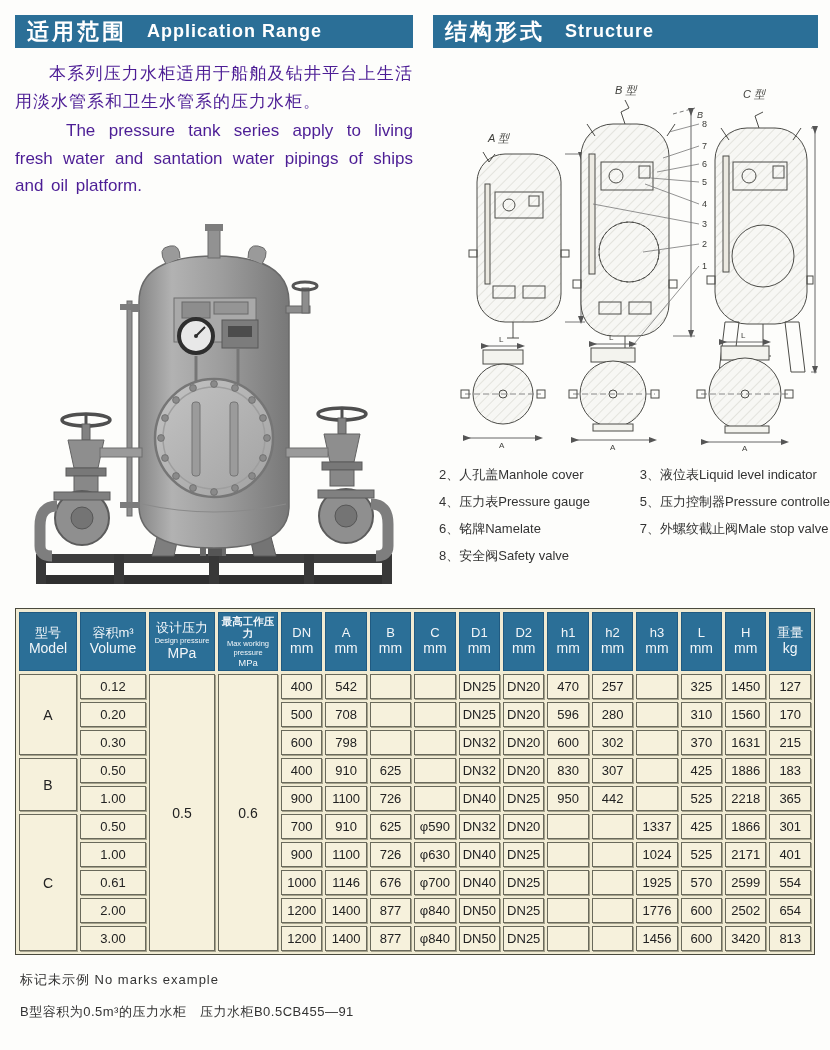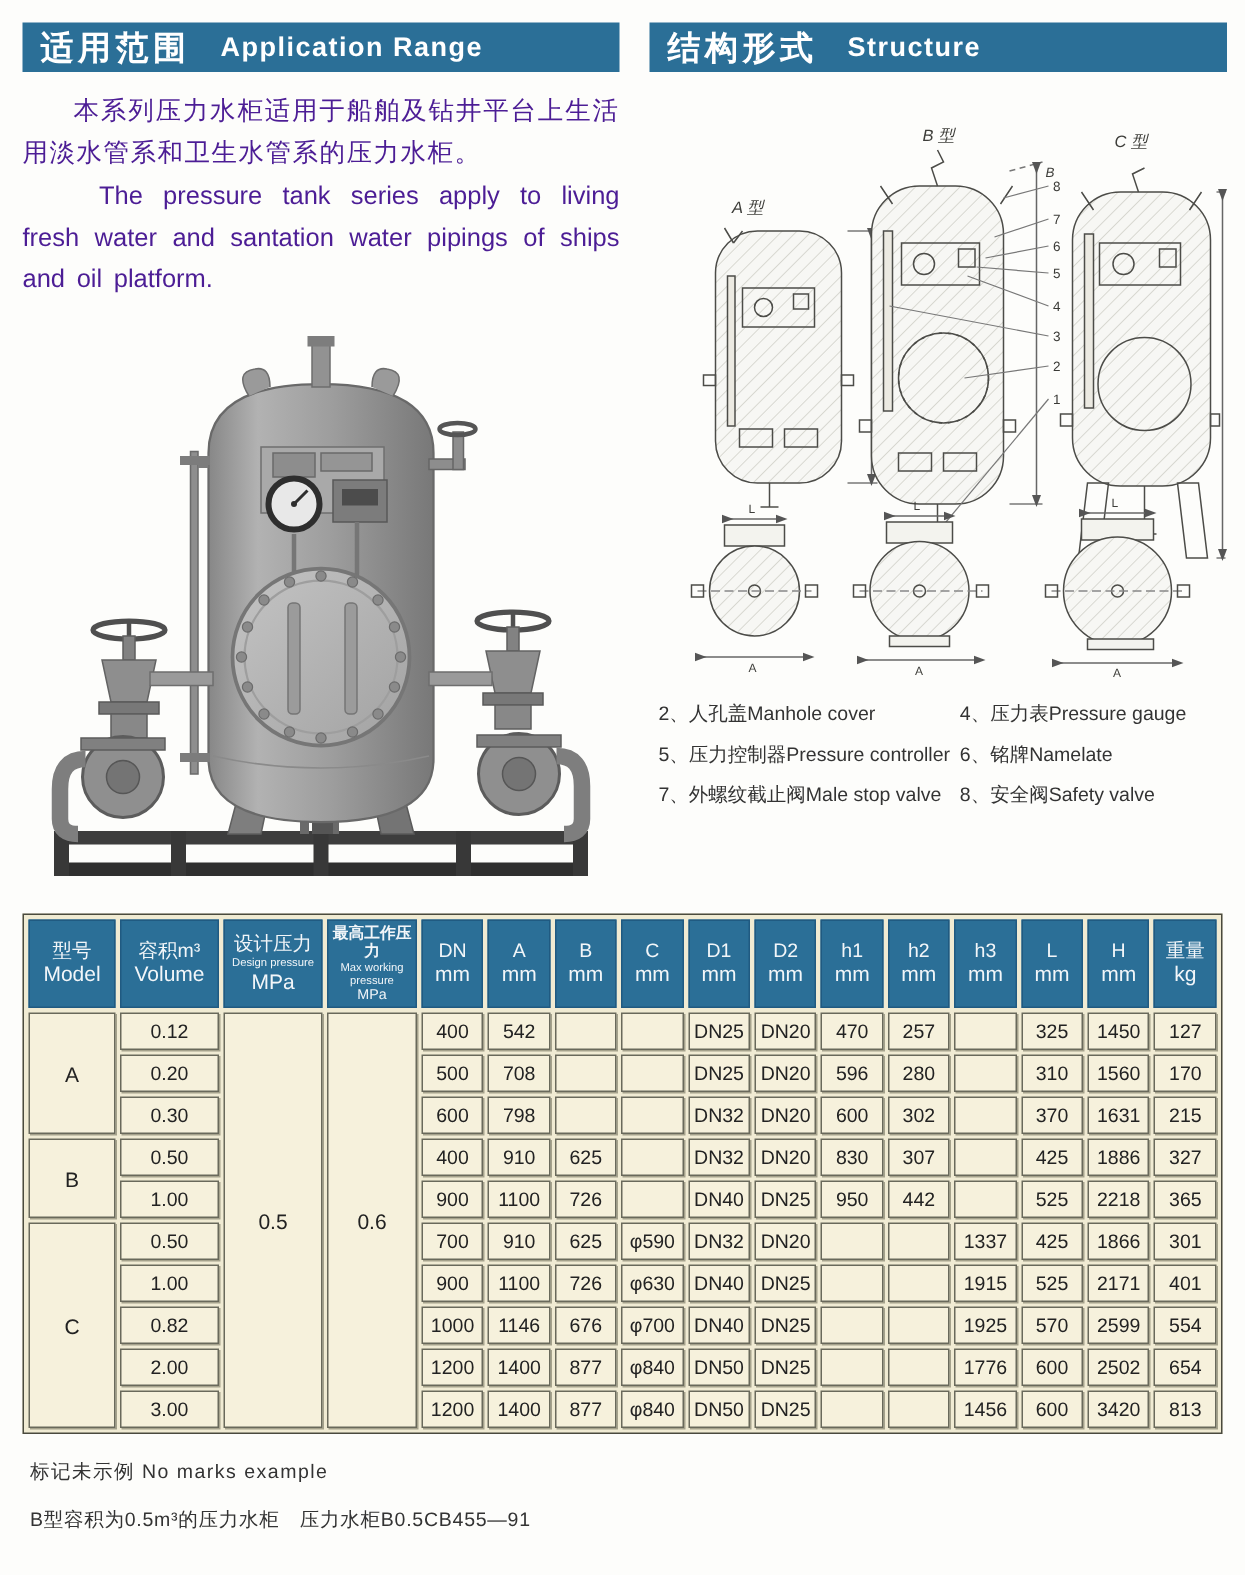--- a/index.html
+++ b/index.html
@@ -328,20 +328,21 @@
               <text x="308" y="284" font-size="8" fill="#3e3e3a" stroke="none">L</text>
               <line x1="272" y1="388" x2="352" y2="388" stroke="#666" marker-start="url(#arr)" marker-end="url(#arr)"></line>
               <text x="309" y="397" font-size="8" fill="#3e3e3a" stroke="none">A</text>
             </g>
           </g>
         </svg>
       </div>
 
       <div class="parts">
         <div class="part-item">2、人孔盖Manhole cover</div>
+        <div class="part-item">3、液位表Liquid level indicator</div>
         <div class="part-item">4、压力表Pressure gauge</div>
         <div class="part-item">5、压力控制器Pressure controller</div>
         <div class="part-item">6、铭牌Namelate</div>
         <div class="part-item">7、外螺纹截止阀Male stop valve</div>
         <div class="part-item">8、安全阀Safety valve</div>
       </div>
     </div>
   </div>
 
 
@@ -490,21 +491,21 @@
           <td>910</td>
           <td>625</td>
           <td></td>
           <td>DN32</td>
           <td>DN20</td>
           <td>830</td>
           <td>307</td>
           <td></td>
           <td>425</td>
           <td>1886</td>
-          <td>327</td>
+          <td>183</td>
         </tr>
         <tr>
           <td>1.00</td>
           <td>900</td>
           <td>1100</td>
           <td>726</td>
           <td></td>
           <td>DN40</td>
           <td>DN25</td>
           <td>950</td>
@@ -533,27 +534,27 @@
         <tr>
           <td>1.00</td>
           <td>900</td>
           <td>1100</td>
           <td>726</td>
           <td>φ630</td>
           <td>DN40</td>
           <td>DN25</td>
           <td></td>
           <td></td>
-          <td>1915</td>
+          <td>1024</td>
           <td>525</td>
           <td>2171</td>
           <td>401</td>
         </tr>
         <tr>
-          <td>0.82</td>
+          <td>0.61</td>
           <td>1000</td>
           <td>1146</td>
           <td>676</td>
           <td>φ700</td>
           <td>DN40</td>
           <td>DN25</td>
           <td></td>
           <td></td>
           <td>1925</td>
           <td>570</td>

